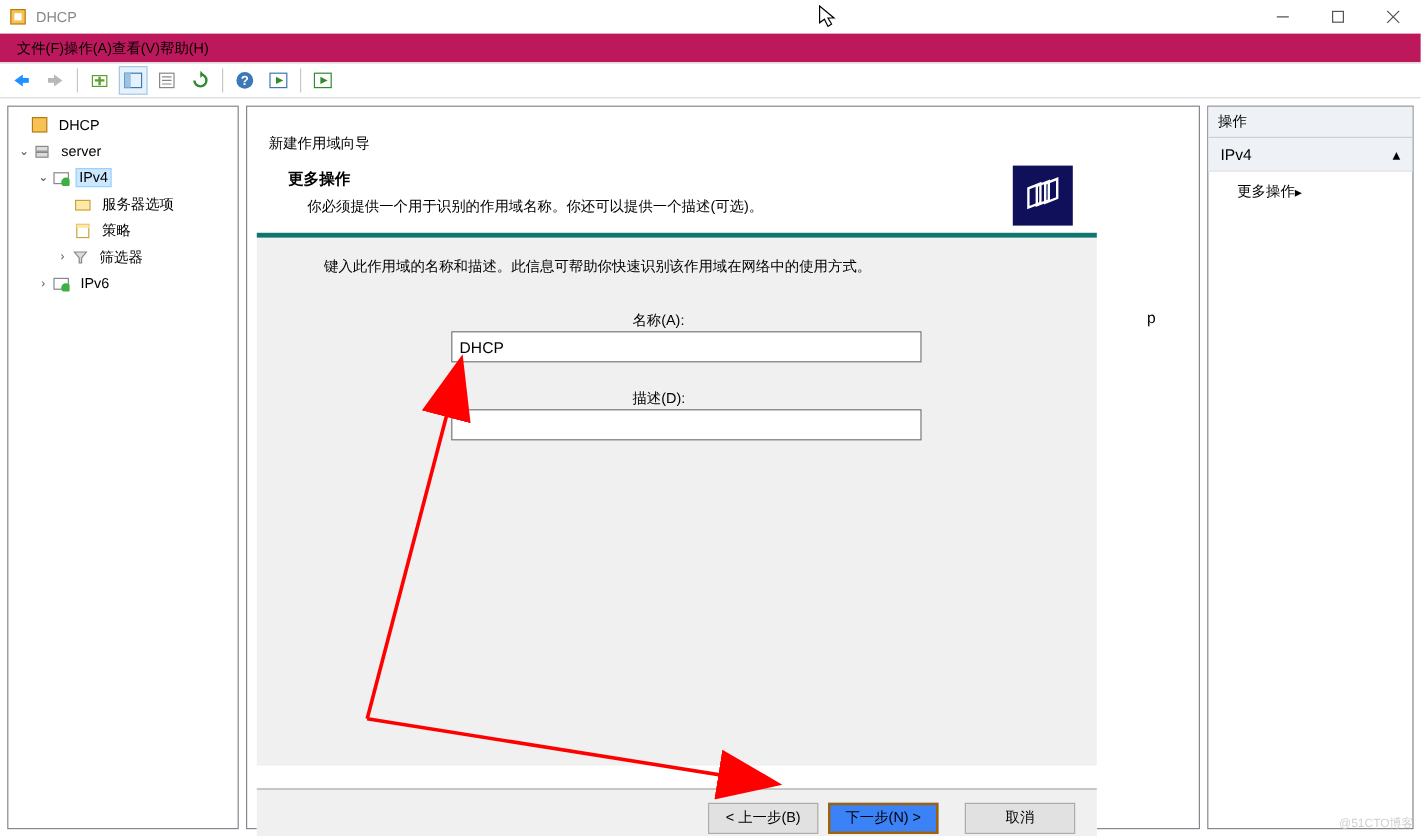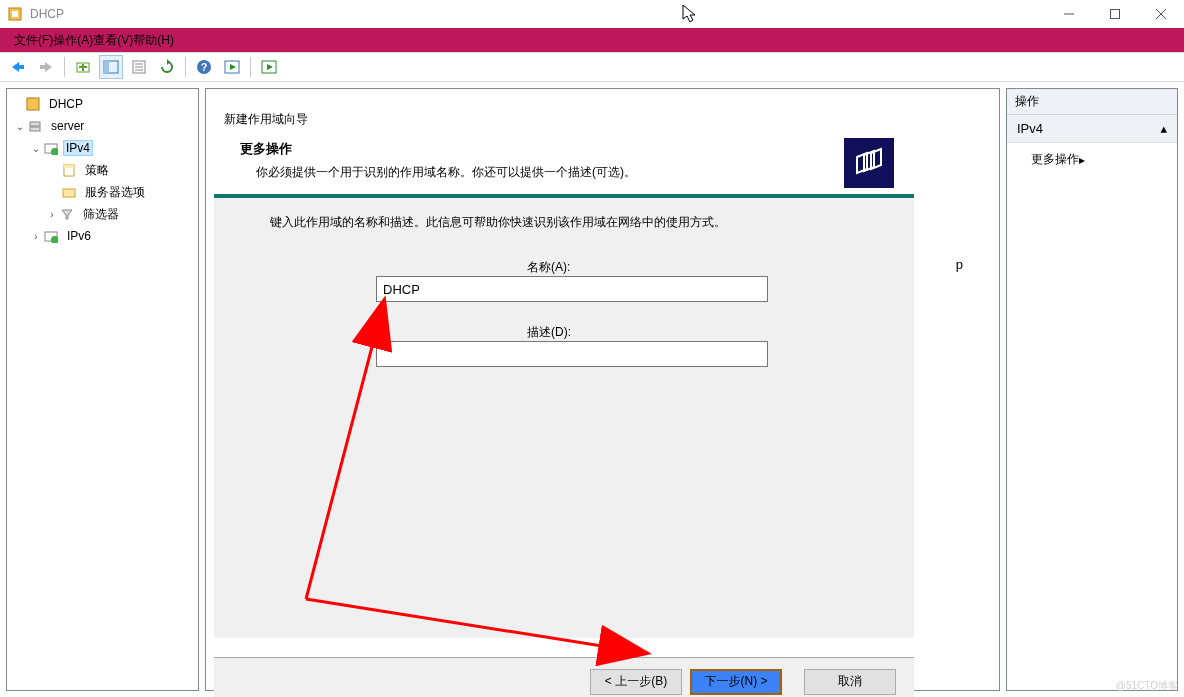--- a/index.html
+++ b/index.html
@@ -371,33 +371,33 @@
             <svg width="14" height="14">
               <rect x="1" y="3" width="12" height="9" fill="#fff" stroke="#888"></rect>
               <circle cx="11" cy="11" r="4" fill="#3cb043"></circle>
             </svg>
           </span>
         <span class="label">IPv4</span>
       </div>
       <div class="tree-row" style="padding-left:52px">
         <span class="ticon">
             <svg width="14" height="14">
+              <rect x="1" y="4" width="12" height="8" fill="#ffe9a8" stroke="#caa33b"></rect>
+            </svg>
+          </span>
+        <span class="label">服务器选项</span>
+      </div>
+      <div class="tree-row" style="padding-left:52px">
+        <span class="ticon">
+            <svg width="14" height="14">
               <rect x="2" y="2" width="10" height="11" fill="#fff" stroke="#caa33b"></rect>
               <rect x="2" y="2" width="10" height="3" fill="#ffe9a8"></rect>
             </svg>
           </span>
         <span class="label">策略</span>
-      </div>
-      <div class="tree-row" style="padding-left:52px">
-        <span class="ticon">
-            <svg width="14" height="14">
-              <rect x="1" y="4" width="12" height="8" fill="#ffe9a8" stroke="#caa33b"></rect>
-            </svg>
-          </span>
-        <span class="label">服务器选项</span>
       </div>
       <div class="tree-row" style="padding-left:36px">
         <span class="tw twist">›</span>
         <span class="ticon">
             <svg width="14" height="14">
               <polygon points="2,3 12,3 8,8 8,12 6,12 6,8" fill="#dcdcdc" stroke="#888"></polygon>
             </svg>
           </span>
         <span class="label">筛选器</span>
       </div>

